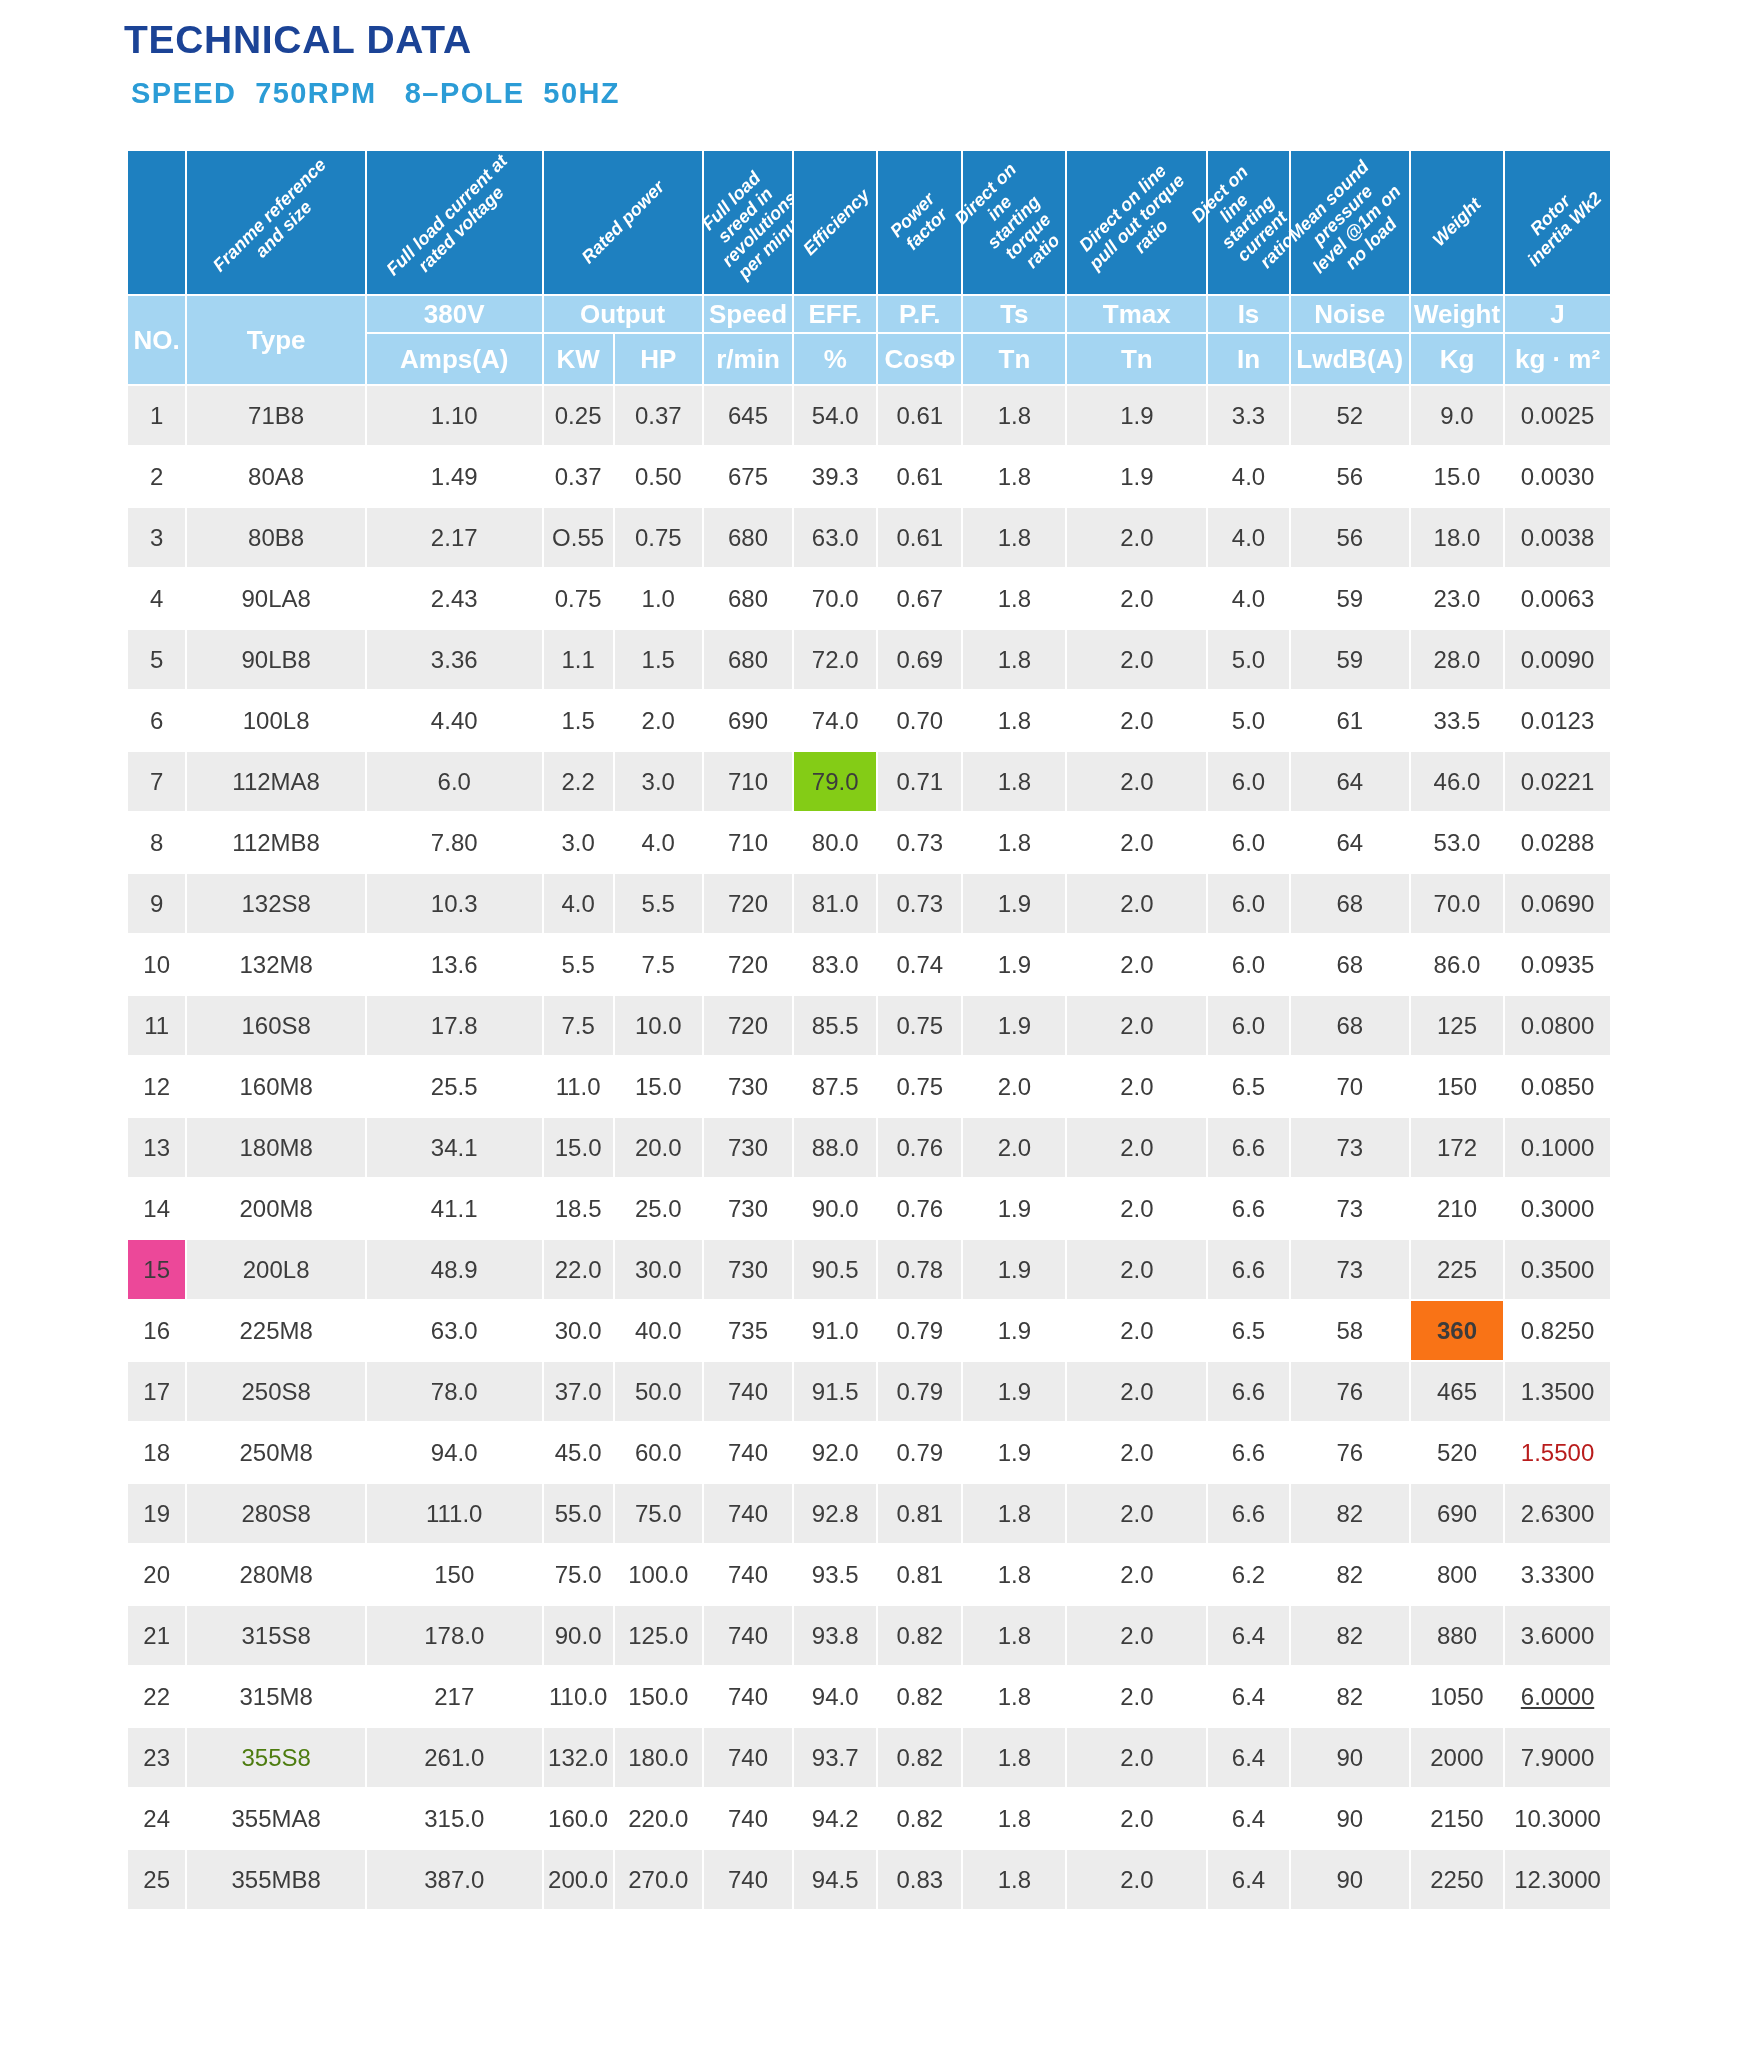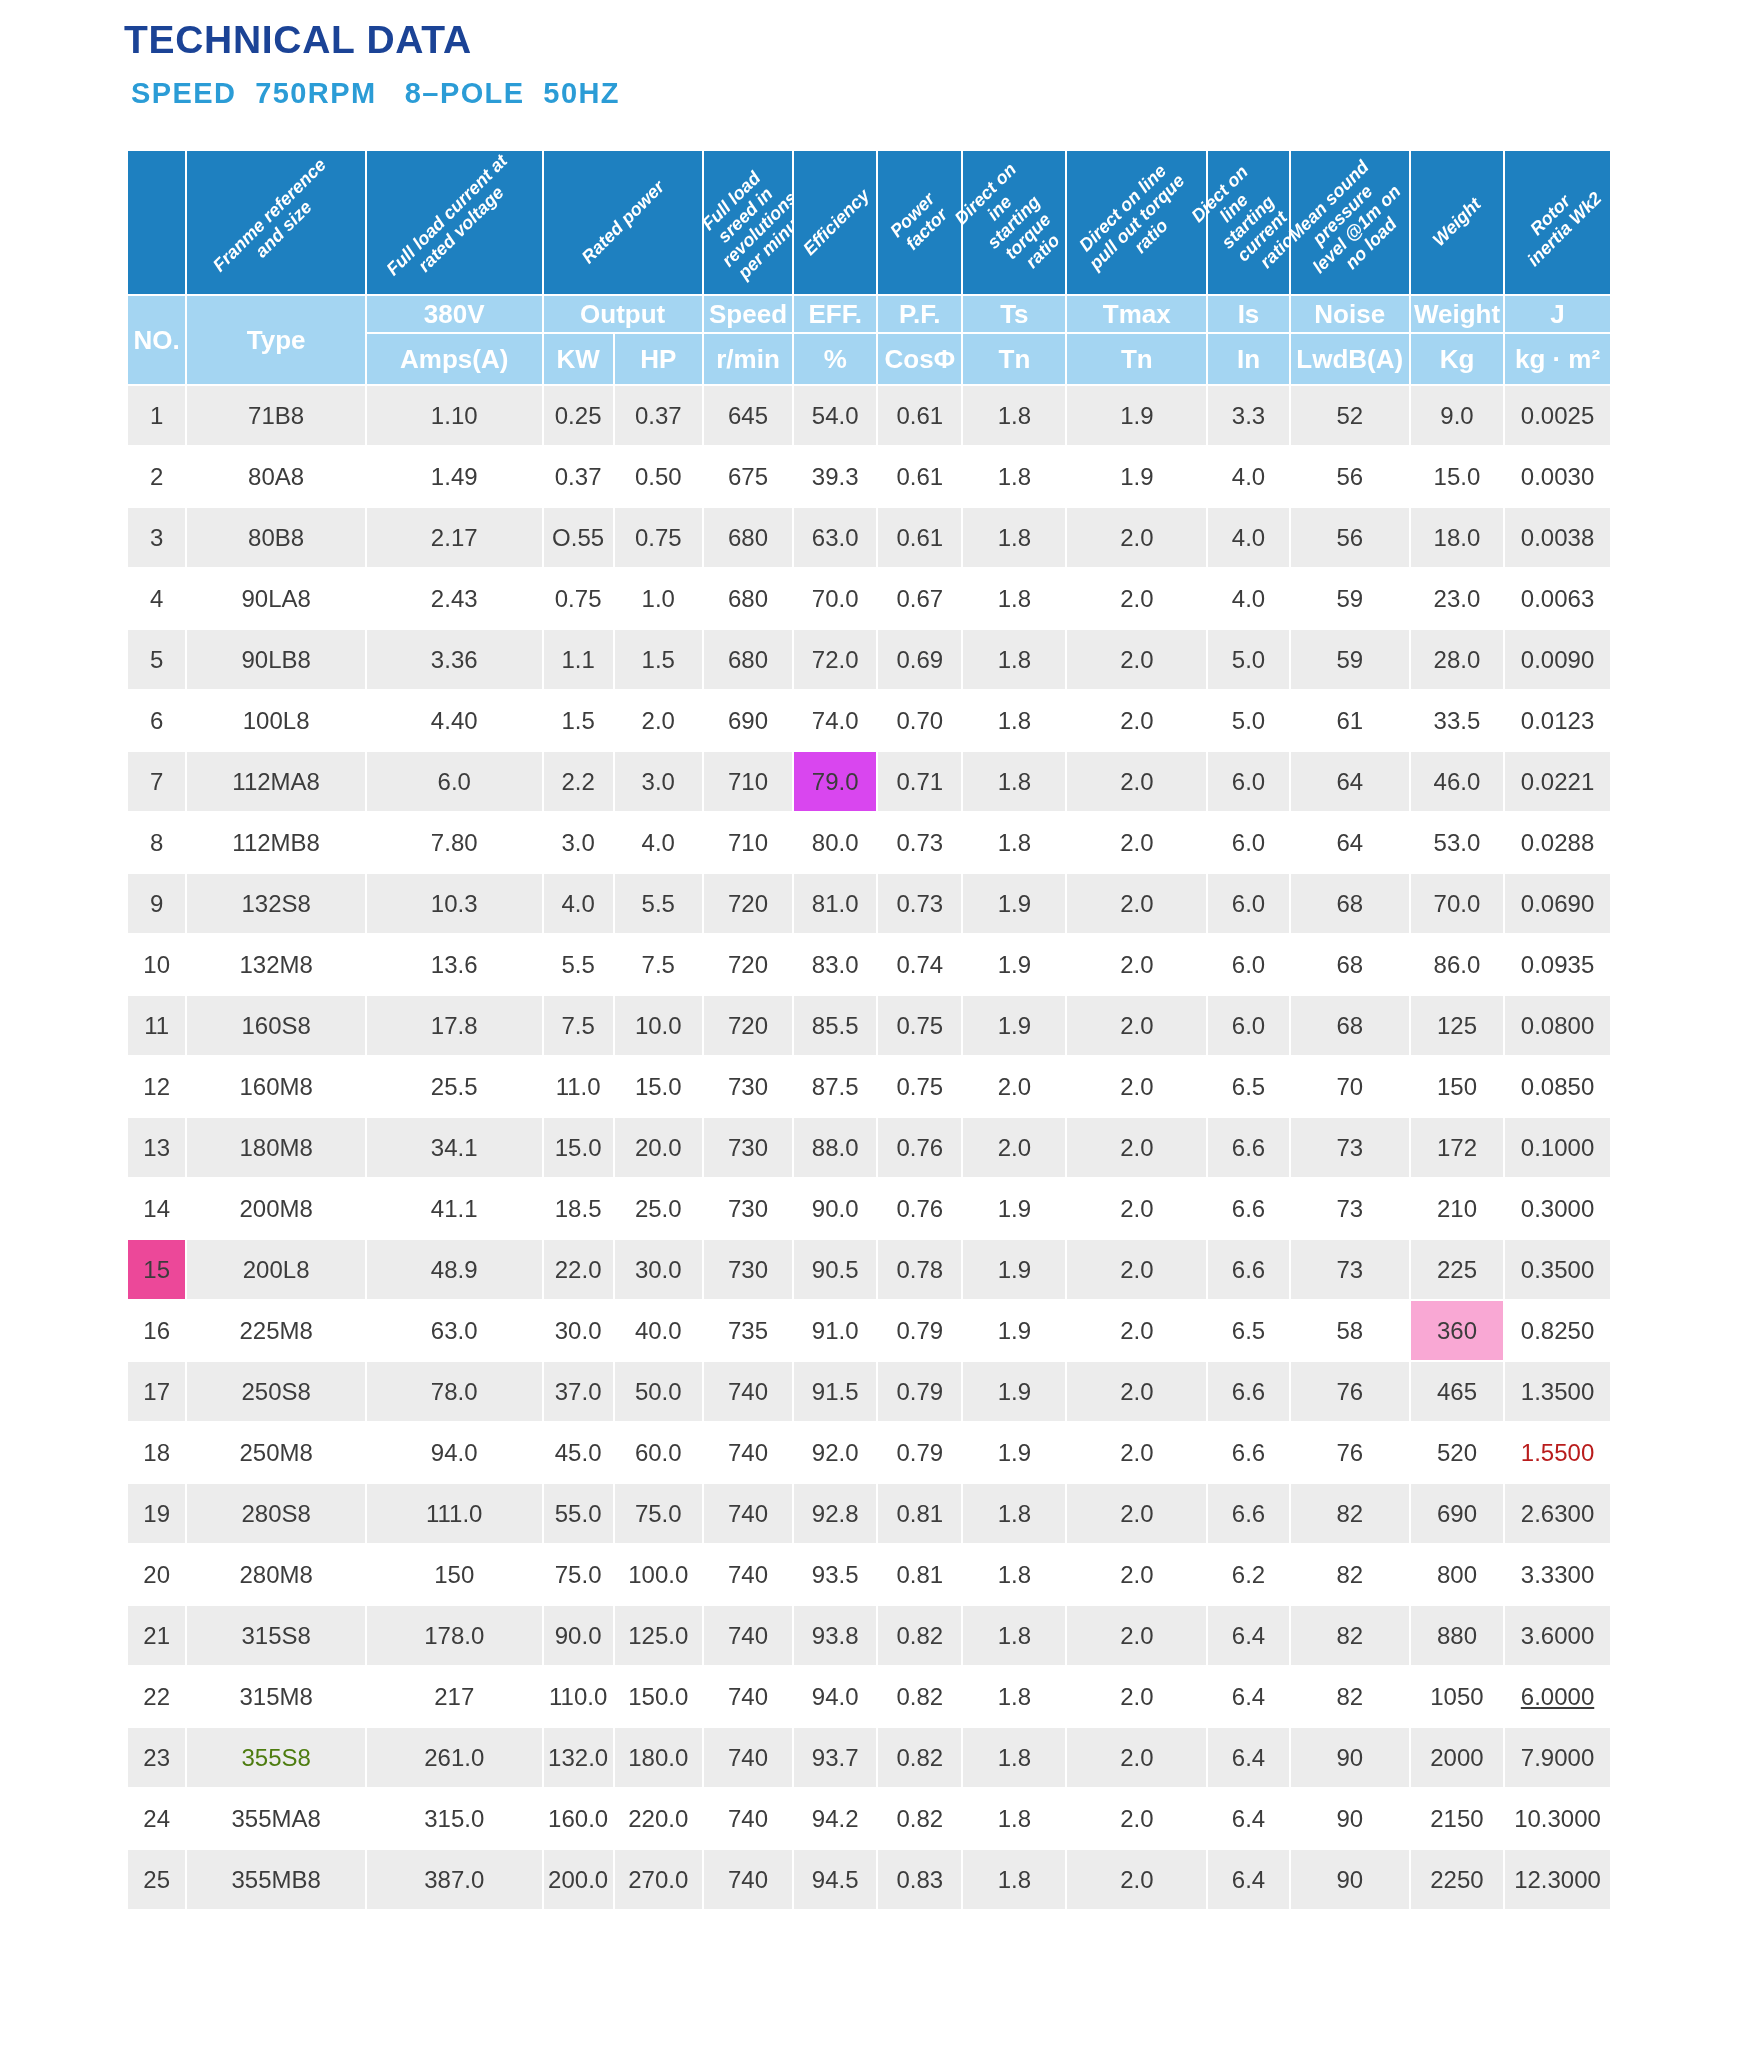--- a/index.html
+++ b/index.html
@@ -225,21 +225,21 @@
         <td style="background: rgb(255, 255, 255); color: rgb(60, 60, 60);">33.5</td>
         <td style="background: rgb(255, 255, 255); color: rgb(60, 60, 60);">0.0123</td>
       </tr>
       <tr>
         <td style="background: rgb(236, 236, 236); color: rgb(60, 60, 60);">7</td>
         <td style="background: rgb(236, 236, 236); color: rgb(60, 60, 60);">112MA8</td>
         <td style="background: rgb(236, 236, 236); color: rgb(60, 60, 60);">6.0</td>
         <td style="background: rgb(236, 236, 236); color: rgb(60, 60, 60);">2.2</td>
         <td style="background: rgb(236, 236, 236); color: rgb(60, 60, 60);">3.0</td>
         <td style="background: rgb(236, 236, 236); color: rgb(60, 60, 60);">710</td>
-        <td style="background: #d946ef; color: rgb(60, 60, 60);">79.0</td>
+        <td style="background: #84cc16; color: rgb(60, 60, 60);">79.0</td>
         <td style="background: rgb(236, 236, 236); color: rgb(60, 60, 60);">0.71</td>
         <td style="background: rgb(236, 236, 236); color: rgb(60, 60, 60);">1.8</td>
         <td style="background: rgb(236, 236, 236); color: rgb(60, 60, 60);">2.0</td>
         <td style="background: rgb(236, 236, 236); color: rgb(60, 60, 60);">6.0</td>
         <td style="background: rgb(236, 236, 236); color: rgb(60, 60, 60);">64</td>
         <td style="background: rgb(236, 236, 236); color: rgb(60, 60, 60);">46.0</td>
         <td style="background: rgb(236, 236, 236); color: rgb(60, 60, 60);">0.0221</td>
       </tr>
       <tr>
         <td style="background: rgb(255, 255, 255); color: rgb(60, 60, 60);">8</td>
@@ -375,21 +375,21 @@
         <td style="background: rgb(255, 255, 255); color: rgb(60, 60, 60);">63.0</td>
         <td style="background: rgb(255, 255, 255); color: rgb(60, 60, 60);">30.0</td>
         <td style="background: rgb(255, 255, 255); color: rgb(60, 60, 60);">40.0</td>
         <td style="background: rgb(255, 255, 255); color: rgb(60, 60, 60);">735</td>
         <td style="background: rgb(255, 255, 255); color: rgb(60, 60, 60);">91.0</td>
         <td style="background: rgb(255, 255, 255); color: rgb(60, 60, 60);">0.79</td>
         <td style="background: rgb(255, 255, 255); color: rgb(60, 60, 60);">1.9</td>
         <td style="background: rgb(255, 255, 255); color: rgb(60, 60, 60);">2.0</td>
         <td style="background: rgb(255, 255, 255); color: rgb(60, 60, 60);">6.5</td>
         <td style="background: rgb(255, 255, 255); color: rgb(60, 60, 60);">58</td>
-        <td style="background: #f9a8d4; color: rgb(60, 60, 60);">360</td>
+        <td style="background: #f97316; color: rgb(60, 60, 60); font-weight: bold;">360</td>
         <td style="background: rgb(255, 255, 255); color: rgb(60, 60, 60);">0.8250</td>
       </tr>
       <tr>
         <td style="background: rgb(236, 236, 236); color: rgb(60, 60, 60);">17</td>
         <td style="background: rgb(236, 236, 236); color: rgb(60, 60, 60);">250S8</td>
         <td style="background: rgb(236, 236, 236); color: rgb(60, 60, 60);">78.0</td>
         <td style="background: rgb(236, 236, 236); color: rgb(60, 60, 60);">37.0</td>
         <td style="background: rgb(236, 236, 236); color: rgb(60, 60, 60);">50.0</td>
         <td style="background: rgb(236, 236, 236); color: rgb(60, 60, 60);">740</td>
         <td style="background: rgb(236, 236, 236); color: rgb(60, 60, 60);">91.5</td>

